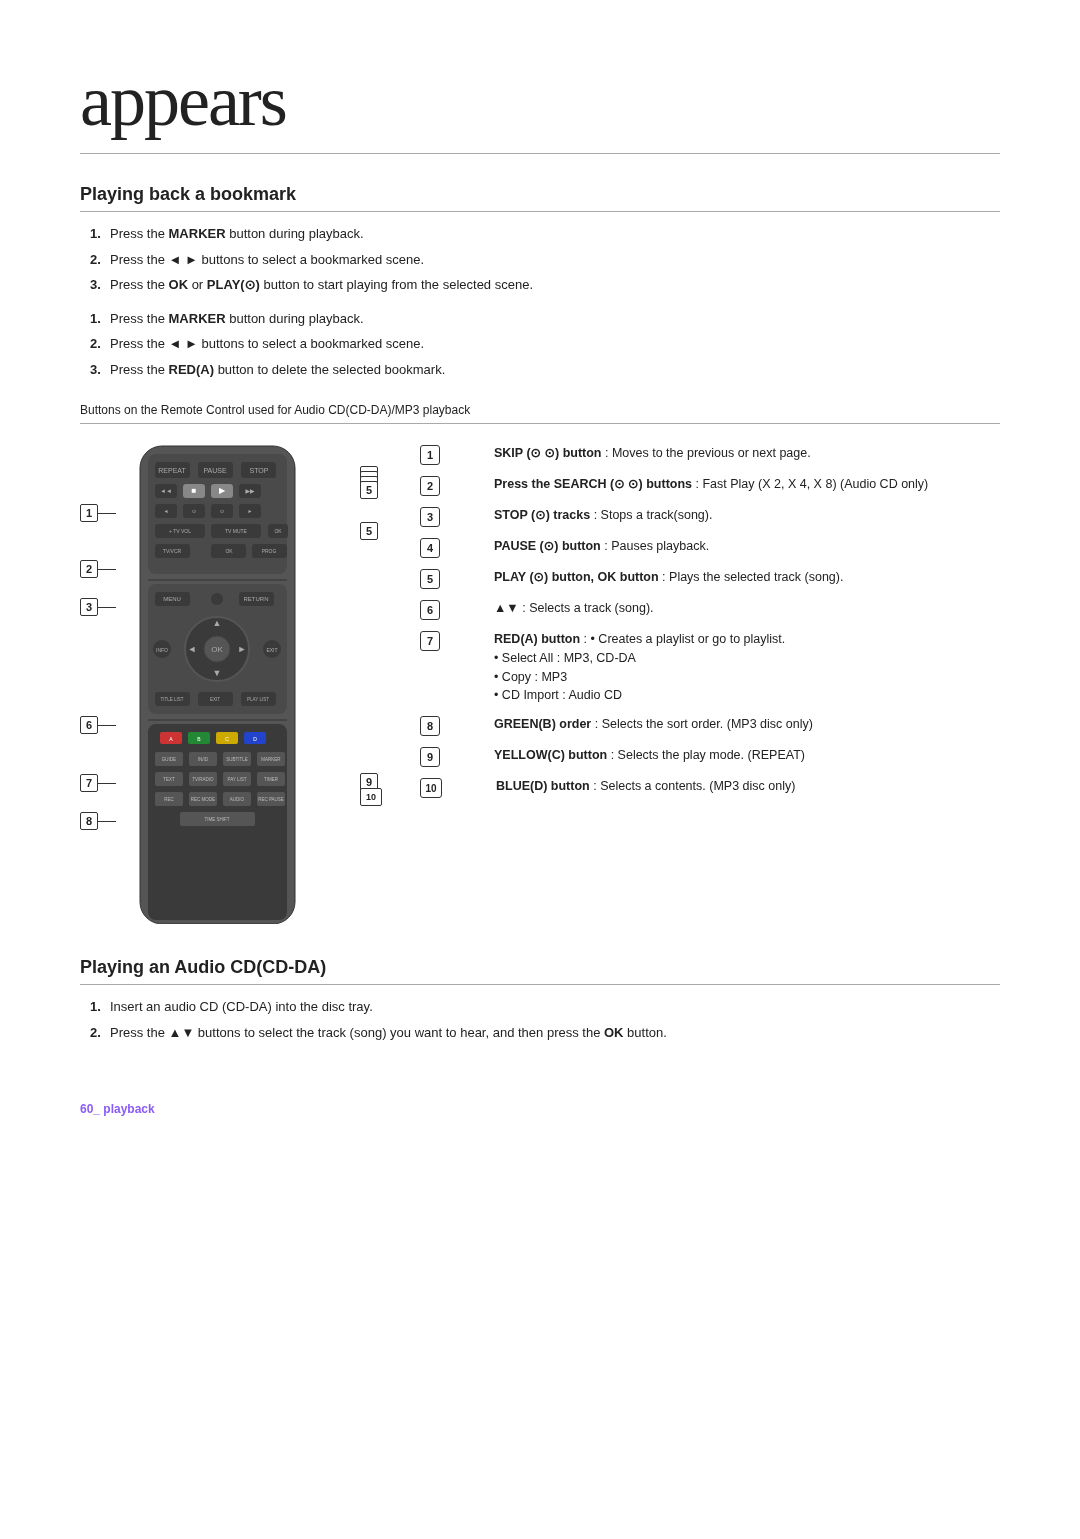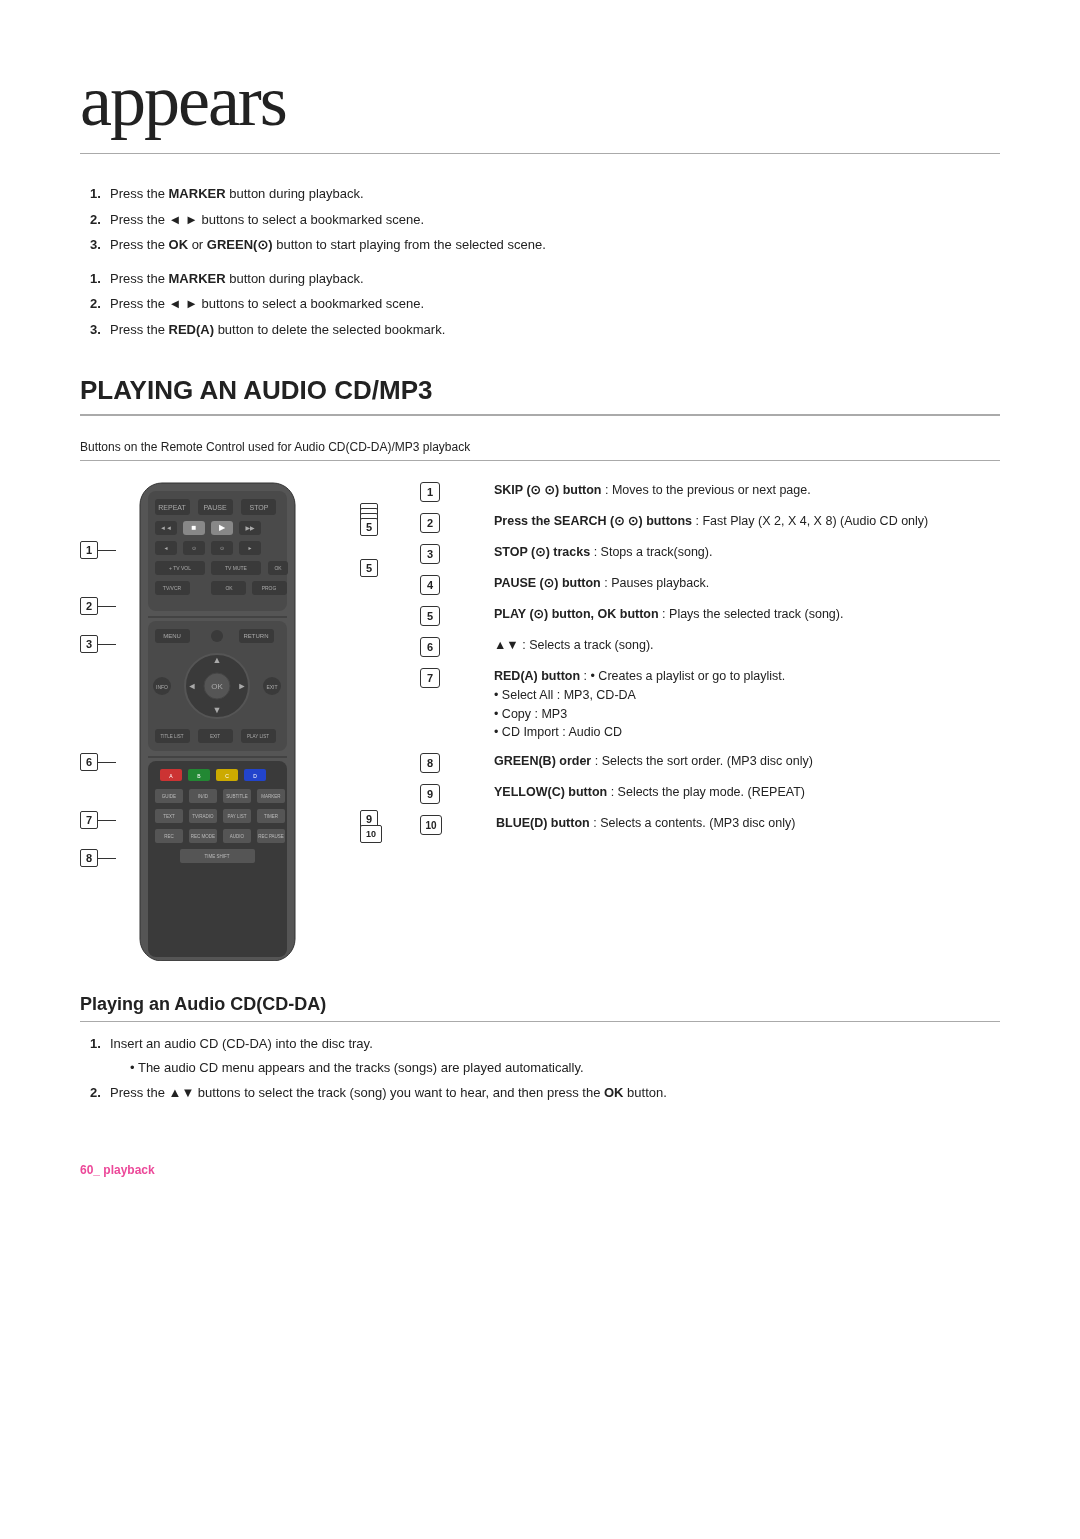--- a/index.html
+++ b/index.html
@@ -119,21 +119,21 @@
     }
     .sub-bullet::before {
       content: '• ';
     }
 
     
     .page-footer {
       margin-top: 60px;
       font-size: 12px;
       font-weight: bold;
-      color: #ec4899;
+      color: #8b5cf6;
     }
 
     .ann {
       position: absolute;
       font-size: 11px;
       font-weight: bold;
       border: 1.5px solid #333;
       background: #fff;
       width: 18px;
       height: 18px;
@@ -142,37 +142,37 @@
       justify-content: center;
       border-radius: 2px;
     }
   </style>
 </head>
 <body>
 
 <h1 class="page-title">appears</h1>
 
 <div>
+  <h2 class="section-h2">Playing back a bookmark</h2>
   <ol class="step-list">
     <li><span class="num">1.</span>Press the <strong>MARKER</strong> button during playback.</li>
     <li><span class="num">2.</span>Press the ◄ ► buttons to select a bookmarked scene.</li>
-    <li><span class="num">3.</span>Press the <strong>OK</strong> or <strong>GREEN(⊙)</strong> button to start playing from the selected scene.</li>
+    <li><span class="num">3.</span>Press the <strong>OK</strong> or <strong>PLAY(⊙)</strong> button to start playing from the selected scene.</li>
   </ol>
 </div>
 
 <div>
   <ol class="step-list">
     <li><span class="num">1.</span>Press the <strong>MARKER</strong> button during playback.</li>
     <li><span class="num">2.</span>Press the ◄ ► buttons to select a bookmarked scene.</li>
     <li><span class="num">3.</span>Press the <strong>RED(A)</strong> button to delete the selected bookmark.</li>
   </ol>
 </div>
 
 <div>
-  <h2 class="section-h1">PLAYING AN AUDIO CD/MP3</h2>
   <h3 class="section-h3">Buttons on the Remote Control used for Audio CD(CD-DA)/MP3 playback</h3>
 
   <div class="remote-section">
 
     <div style="position:relative; width:310px; flex-shrink:0;">
 
       
       <div style="position:absolute; left:0; top:60px; display:flex; flex-direction:column; gap:0px;">
         <div style="display:flex; align-items:center; margin-bottom:38px;">
           <div class="ann" style="position:relative;">1</div>
@@ -404,21 +404,20 @@
     </ul>
   </div>
 </div>
 
 <div>
   <h2 class="section-h2">Playing an Audio CD(CD-DA)</h2>
   <ol class="step-list">
     <li>
       <span class="num">1.</span>
       Insert an audio CD (CD-DA) into the disc tray.
-      <div class="sub-bullet">The audio CD menu appears and the tracks (songs) are played automatically.</div>
     </li>
     <li>
       <span class="num">2.</span>
       Press the ▲▼ buttons to select the track (song) you want to hear, and then press the <strong>OK</strong> button.
     </li>
   </ol>
 </div>
 
 <div class="page-footer">60_ playback</div>
 

